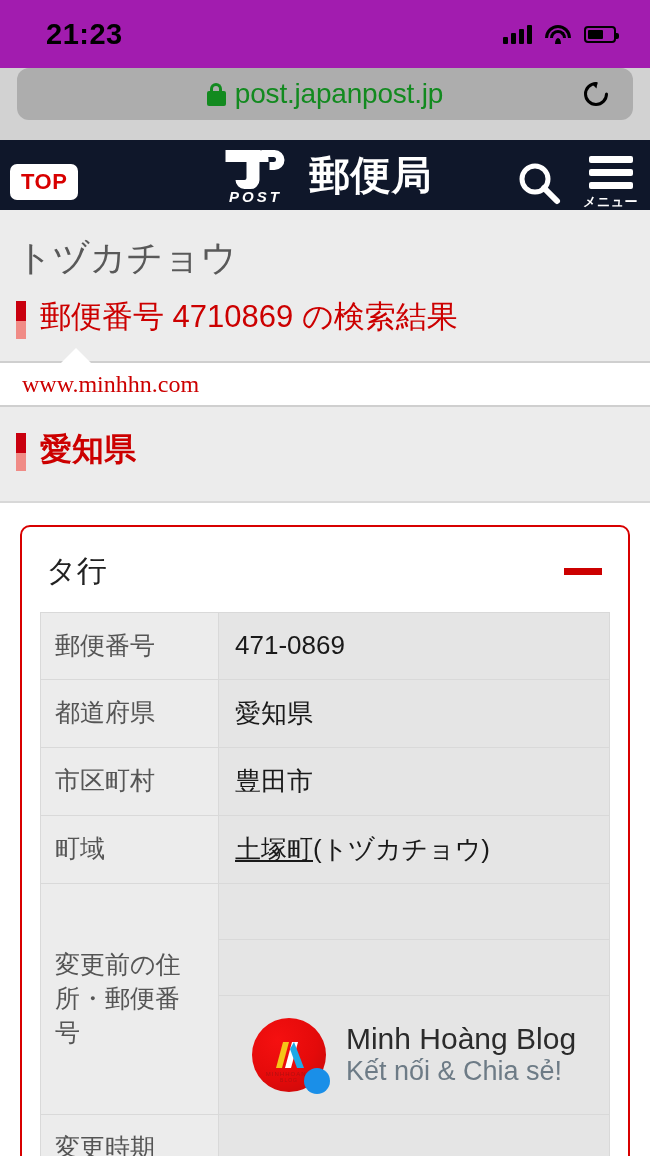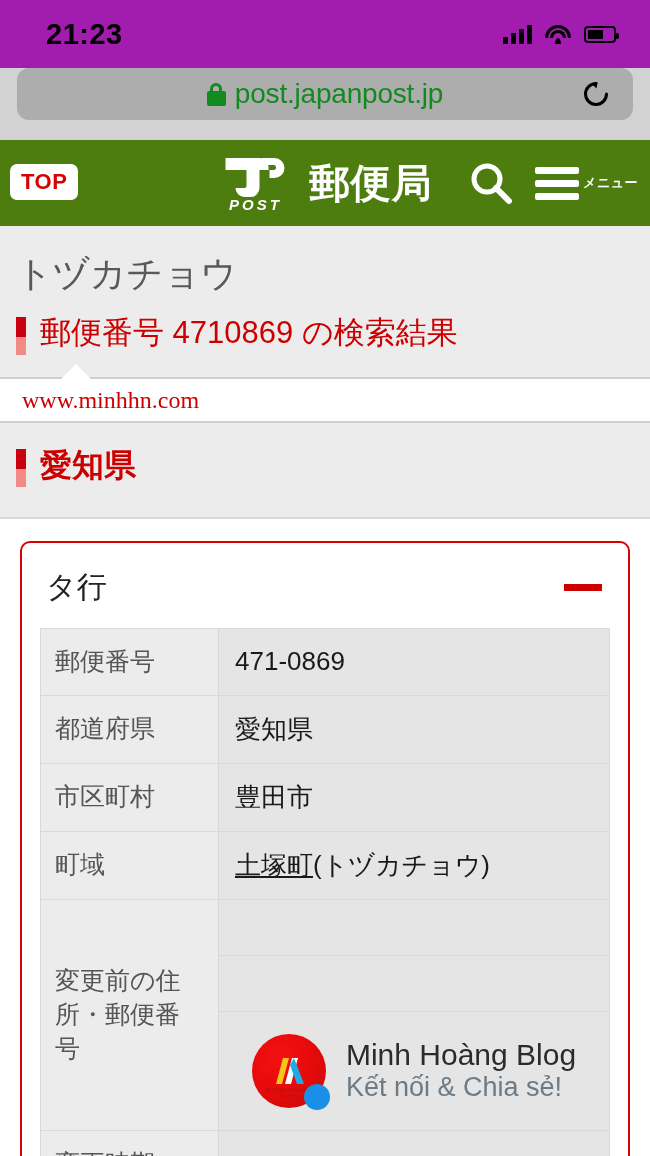--- a/index.html
+++ b/index.html
@@ -49,37 +49,37 @@
     background: #128a1f; border-radius: 2px; }
   .lock-shackle { position: absolute; top: 0; left: 3.5px; width: 12px; height: 11px;
     border: 3.5px solid #128a1f; border-bottom: none; border-radius: 7px 7px 0 0; }
   .url-text { font-size: 28px; color: #128a1f; letter-spacing: -.2px; }
   .reload { position: absolute; right: 22px; top: 50%; transform: translateY(-50%);
     width: 30px; height: 30px; }
   .reload svg { display: block; }
 
   
   .site-header {
-    height: 86px; background: #4d7c0f; position: relative;
+    height: 70px; background: #0f172a; position: relative;
     display: flex; align-items: center;
   }
   .top-badge {
     position: absolute; left: 10px; top: 24px;
     background: #fff; color: #d80000; font-weight: 700; font-size: 22px;
     padding: 5px 11px; border-radius: 7px; letter-spacing: .5px;
   }
   .brand { position: absolute; left: 50%; transform: translateX(-50%);
     display: flex; align-items: center; gap: 16px; }
   .jp-logo { position: relative; width: 76px; height: 62px; color: #fff; }
   .jp-logo svg { display: block; }
   .brand-name { font-size: 40px; color: #fff; font-weight: 700; letter-spacing: 1px; }
   .hdr-actions { position: absolute; right: 12px; top: 0; height: 86px;
     display: flex; align-items: center; gap: 20px; }
   .search-icon svg { display: block; }
-  .menu-btn { display: flex; flex-direction: row; align-items: center; gap: 4px; }
+  .menu-btn { display: flex; flex-direction: column; align-items: center; gap: 4px; }
   .burger { display: flex; flex-direction: column; gap: 6px; }
   .burger i { display: block; width: 44px; height: 7px; background: #fff; border-radius: 2px; }
   .menu-label { font-size: 13px; color: #fff; font-weight: 700; letter-spacing: .5px; }
 
   
   .grey-block { background: #ececec; }
   .page-title { font-size: 36px; color: #595959; padding: 24px 16px 10px; }
   .result-head { display: flex; align-items: flex-start; padding: 8px 16px 22px; }
   .bar-accent { width: 10px; height: 38px; margin-right: 14px; flex: none;
     background: linear-gradient(#c9000f 0%, #c9000f 52%, #f08b86 52%, #f08b86 100%); }

